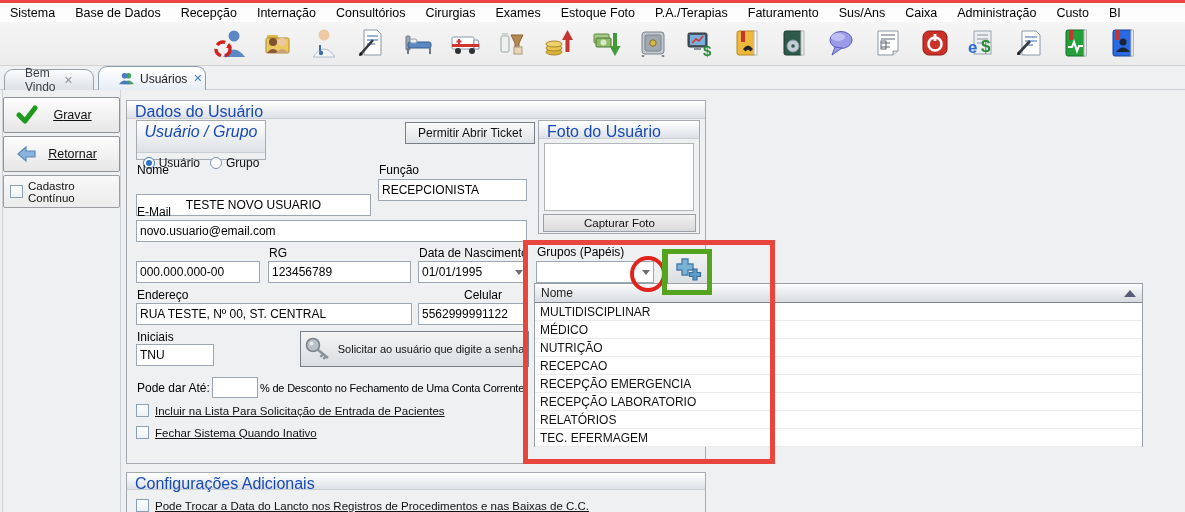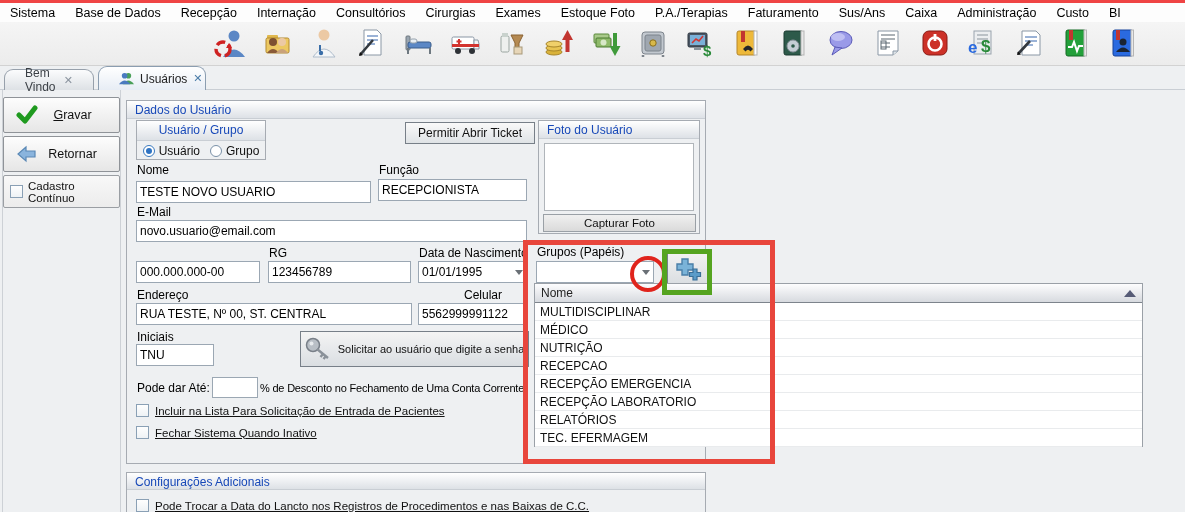--- a/index.html
+++ b/index.html
@@ -19,28 +19,28 @@
   .tabbar { position:absolute; left:0; top:66px; width:1185px; height:24px; border-bottom:1px solid #c9ced4; }
   .tab { position:absolute; display:flex; align-items:center; gap:6px; border:1px solid #97a0ab; border-bottom:none; border-radius:9px 9px 0 0; padding:0 20px; font-size:12px; }
   .tab-inactive { left:4px; top:3px; height:21px; width:90px; background:linear-gradient(#fbfcfd,#dde1e5); color:#3a3f45; }
   .tab-active { left:98px; top:0; height:24px; width:108px; background:linear-gradient(#ffffff,#e7edf5); border-color:#8b9db0; color:#222; z-index:2; }
   .tab-close { color:#8a939e; font-size:11px; margin-left:auto; cursor:pointer; }
   .tab-active .tab-close { color:#4a7ca8; }
 
   
   .content-vline { position:absolute; left:120px; top:90px; width:1px; height:422px; background:#cdd1d6; }
   .content-lline { position:absolute; left:2px; top:90px; width:1px; height:422px; background:#cdd1d6; }
-  .side-btn { position:absolute; left:3px; width:117px; height:36px; background:linear-gradient(#fdfdfd,#e6e6e6); border:1px solid #8f9398; border-radius:2px; display:flex; align-items:center; padding:0 12px; cursor:pointer; }
+  .side-btn { position:absolute; left:3px; width:117px; height:36px; background:linear-gradient(#fdfdfd,#e6e6e6); border:1px solid #8f9398; border-radius:2px; display:flex; align-items:center; padding:0 12px; cursor:pointer;text-decoration:underline; }
   .side-btn .side-lab { flex:1; text-align:center; font-size:12.5px; }
   .side-panel { position:absolute; left:3px; top:175px; width:117px; height:33px; background:linear-gradient(#f8f8f8,#ececec); border:1px solid #9a9ea3; border-radius:2px; display:flex; align-items:center; gap:5px; padding:0 6px; }
   .side-panel span { font-size:11.5px; }
 
   
   .gb { position:absolute; background:#eef0f2; border:1px solid #a6abb2; }
-  .gb-head { height:18px; background:linear-gradient(#ffffff,#dde1e6); border-bottom:1px solid #c9ced4; color:#1849b8; font-size:12px; padding:2px 0 8px 8px; }
+  .gb-head { height:18px; background:linear-gradient(#ffffff,#dde1e6); border-bottom:1px solid #c9ced4; color:#1849b8; font-size:16px; padding:2px 0 8px 8px; }
   .gb-head-center { text-align:center; padding-left:0; }
 
   .lbl { position:absolute; font-size:12px; color:#000; white-space:nowrap; }
   .inp { position:absolute; height:22px; background:#fff; border:1px solid #9ba7b3; font-family:"Liberation Sans",sans-serif; font-size:12px; padding:0 3px; color:#000; }
   .btn3d { position:absolute; background:linear-gradient(#f9f9f9,#dfe3e6); border:1px solid #777f88; display:flex; align-items:center; justify-content:center; font-size:12px; cursor:pointer; }
 
   .radio { display:inline-flex; align-items:center; gap:4px; font-size:12px; }
   .radio .rdot { width:12px; height:12px; border-radius:50%; border:1px solid #7a91a8; background:#fff; position:relative; }
   .radio.sel .rdot { border-color:#3a7abf; }
   .radio.sel .rdot::after { content:""; position:absolute; left:2px; top:2px; width:6px; height:6px; border-radius:50%; background:#2f73c2; }
@@ -295,39 +295,39 @@
 <div class="side-panel">
   <span class="chkbox"></span>
   <span>Cadastro Contínuo</span>
 </div>
 
 <div class="gb" style="left:126px; top:100px; width:580px; height:364px;">
   <div class="gb-head">Dados do Usuário</div>
 </div>
 
 <div class="gb" style="left:136px; top:120px; width:130px; height:40px;">
-  <div class="gb-head gb-head-center" style="height:20px;">Usuário / Grupo</div>
+  <div class="gb-head gb-head-center" style="height:32px;font-style:italic;">Usuário / Grupo</div>
   <div style="display:flex; gap:10px; justify-content:center; align-items:center; height:19px;">
     <span class="radio sel">
         <span class="rdot"></span>
         <span>Usuário</span>
       </span>
     <span class="radio">
         <span class="rdot"></span>
         <span>Grupo</span>
       </span>
   </div>
 </div>
 
 <div class="btn3d" style="left:405px; top:122px; width:130px; height:22px;">
   <span>Permitir Abrir Ticket</span>
 </div>
 
 <div class="lbl" style="left:137px; top:163px;">Nome</div>
-<input class="inp" style="left: 136px; top: 181px; width: 235px;" value="TESTE NOVO USUARIO">
+<input class="inp" style="left: 136px; top: 194px; width: 235px; text-align: center;" value="TESTE NOVO USUARIO">
 <div class="lbl" style="left:379px; top:163px;">Função</div>
 <input class="inp" style="left: 378px; top: 179px; width: 149px;" value="RECEPCIONISTA">
 
 <div class="lbl" style="left:137px; top:205px;">E-Mail</div>
 <input class="inp" style="left: 136px; top: 220px; width: 391px;" value="novo.usuario@email.com">
 
 <div class="lbl" style="left:137px; top:246px;margin-top:14px;">CPF</div>
 <input class="inp" style="left: 136px; top: 261px; width: 124px;" value="000.000.000-00">
 <div class="lbl" style="left:269px; top:246px;">RG</div>
 <input class="inp" style="left: 268px; top: 261px; width: 143px;" value="123456789">

